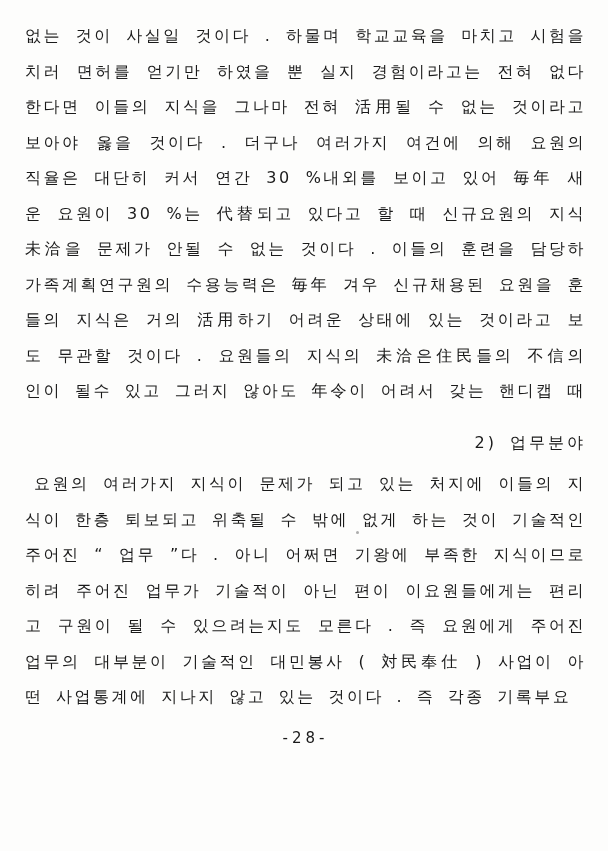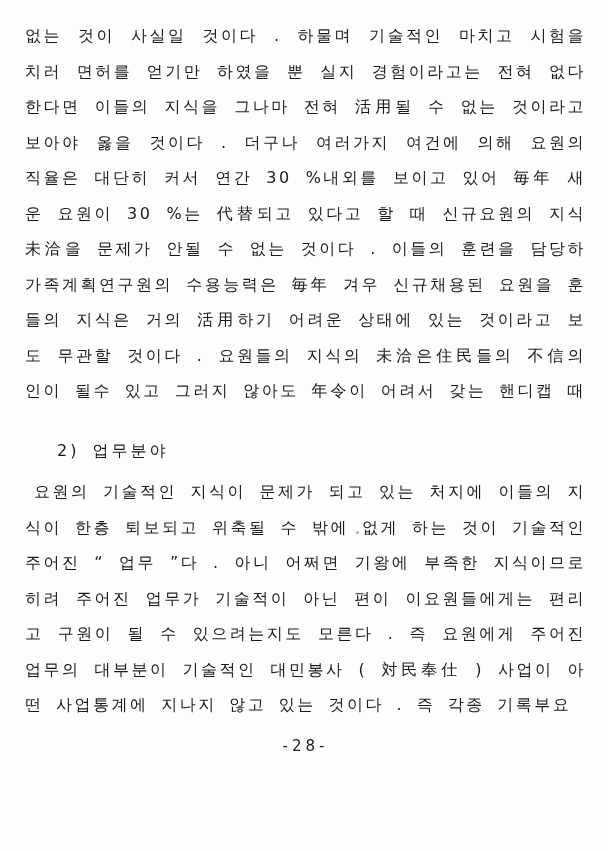--- a/index.html
+++ b/index.html
@@ -34,23 +34,24 @@
   .line.just {
     text-align: justify;
     text-align-last: justify;
     text-justify: inter-word;
   }
   #p2 .line:first-child {
     text-indent: 9px;
   }
   .heading {
     padding-left: 32px;
-    margin-top: 24px;
+    margin-top: 16px;
     margin-bottom: 6px;
     letter-spacing: 3px;
+    text-align: right;
   }
   .pagenum {
     margin-top: 6px;
     text-align: center;
     letter-spacing: 4px;
     font-size: 15px;
   }
   
   .speck {
     position: absolute;
@@ -61,35 +62,35 @@
     opacity: .6;
   }
 </style>
 </head>
 <body>
 
 <div class="page">
   <div class="speck" style="left:356px; top:531px;"></div>
   <div class="textblock">
     <div class="para" id="p1">
-        <div class="line just">없는 것이 사실일 것이다 . 하물며 기술적인 마치고 시험을</div>
+        <div class="line just">없는 것이 사실일 것이다 . 하물며 학교교육을 마치고 시험을</div>
         <div class="line just">치러 면허를 얻기만 하였을 뿐 실지 경험이라고는 전혀 없다고</div>
         <div class="line just">한다면 이들의 지식을 그나마 전혀 活用될 수 없는 것이라고</div>
         <div class="line just">보아야 옳을 것이다 . 더구나 여러가지 여건에 의해 요원의 이</div>
         <div class="line just">직율은 대단히 커서 연간 30 %내외를 보이고 있어 毎年 새로</div>
         <div class="line just">운 요원이 30 %는 代替되고 있다고 할 때 신규요원의 지식의</div>
         <div class="line just">未洽을 문제가 안될 수 없는 것이다 . 이들의 훈련을 담당하는</div>
         <div class="line just">가족계획연구원의 수용능력은 毎年 겨우 신규채용된 요원을 훈련</div>
         <div class="line just">들의 지식은 거의 活用하기 어려운 상태에 있는 것이라고 보아</div>
         <div class="line just">도 무관할 것이다 . 요원들의 지식의 未洽은住民들의 不信의 원</div>
         <div class="line just">인이 될수 있고 그러지 않아도 年令이 어려서 갖는 핸디캡 때</div>
       </div>
     <div class="heading line">2) 업무분야</div>
     <div class="para" id="p2">
-        <div class="line just">요원의 기술적인 지식이 문제가 되고 있는 처지에 이들의 지</div>
+        <div class="line just">요원의 여러가지 지식이 문제가 되고 있는 처지에 이들의 지</div>
         <div class="line just">식이 한층 퇴보되고 위축될 수 밖에 없게 하는 것이 기술적인</div>
         <div class="line just">주어진 “ 업무 ”다 . 아니 어쩌면 기왕에 부족한 지식이므로 오</div>
         <div class="line just">히려 주어진 업무가 기술적이 아닌 편이 이요원들에게는 편리하</div>
         <div class="line just">고 구원이 될 수 있으려는지도 모른다 . 즉 요원에게 주어진</div>
         <div class="line just">업무의 대부분이 기술적인 대민봉사 ( 対民奉仕 ) 사업이 아니고 어</div>
         <div class="line">떤 사업통계에 지나지 않고 있는 것이다 . 즉 각종 기록부요</div>
       </div>
     <div class="pagenum line">-28-</div>
   </div>
 </div>

